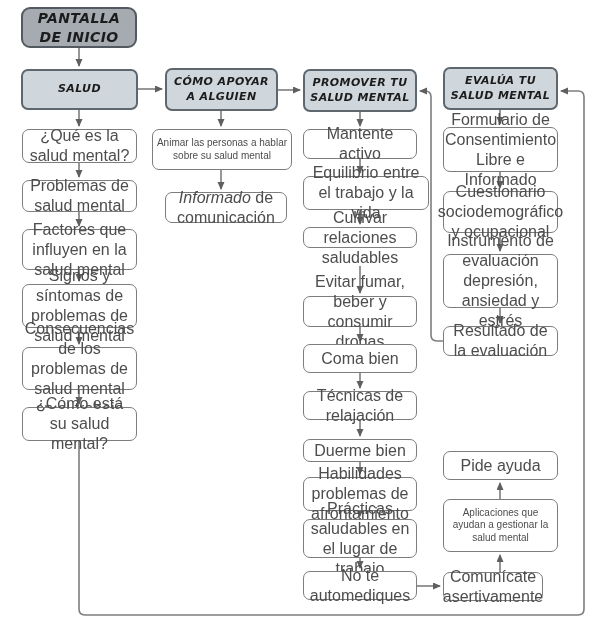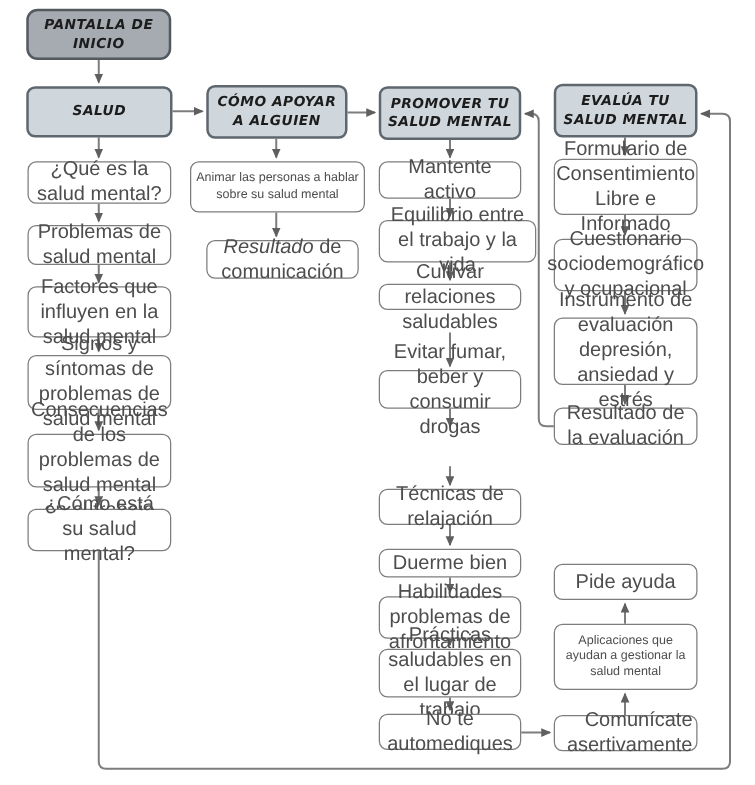--- a/index.html
+++ b/index.html
@@ -26,21 +26,21 @@
     color:var(--text_header,#1c1c1c);
     font-family:"DejaVu Sans", sans-serif;
     font-weight:bold;font-style:italic;font-size:11px;letter-spacing:.4px;
     line-height:1.35;
   }
   .node.start{
     background:var(--start_fill,#a5abb1);
     border:2px solid var(--start_border,#53595f);
     color:var(--text_header,#1c1c1c);
     font-family:"DejaVu Sans", sans-serif;
-    font-weight:bold;font-style:italic;font-size:11px;letter-spacing:.4px;
+    font-weight:bold;font-style:italic;font-size:14px;letter-spacing:.4px;
     border-radius:9px;line-height:1.35;
   }
   .it{font-style:italic;}
 
   
   #n-pantalla      {left:21px; top:7px;  width:116px;height:41px;}
   #n-inicio        {left:21px; top:69px; width:117px;height:41px;}
   #n-que_es        {left:22px; top:129px;width:115px;height:34px;}
   #n-problemas     {left:22px; top:180px;width:115px;height:32px;}
   #n-factores      {left:22px; top:229px;width:115px;height:41px;}
@@ -64,21 +64,21 @@
   #n-practicas     {left:303px;top:519px;width:114px;height:39px;}
   #n-no_auto       {left:303px;top:571px;width:114px;height:29px;}
   
   #n-evalua        {left:443px;top:67px; width:115px;height:43px;}
   #n-formulario    {left:443px;top:127px;width:115px;height:45px;}
   #n-cuestionario  {left:443px;top:191px;width:115px;height:42px;}
   #n-instrumento   {left:443px;top:254px;width:115px;height:54px;}
   #n-resultado     {left:443px;top:326px;width:115px;height:30px;}
   #n-pide          {left:443px;top:451px;width:115px;height:29px;}
   #n-aplicaciones  {left:443px;top:499px;width:115px;height:53px;font-size:10px;}
-  #n-comunicate    {left:443px;top:572px;width:115px;height:29px;text-align:right;}
+  #n-comunicate    {left:443px;top:572px;width:100px;height:29px;}
 </style>
 </head>
 <body>
 
 <div class="canvas">
 
   <svg class="wires" viewBox="0 0 604 628">
     <defs>
       <marker id="arr" orient="auto" markerUnits="userSpaceOnUse" markerWidth="9" markerHeight="8" refX="7" refY="3.5">
         <path class="arrowhead" d="M0,0 L8,3.5 L0,7 Z"></path>
@@ -129,28 +129,29 @@
   <div class="node" id="n-que_es">¿Qué es la salud mental?</div>
   <div class="node" id="n-problemas">Problemas de salud mental</div>
   <div class="node" id="n-factores">Factores que influyen en la salud mental</div>
   <div class="node" id="n-signos">Signos y síntomas de problemas de salud mental</div>
   <div class="node" id="n-consecuencias">Consecuencias de los problemas de salud mental en el trabajo</div>
   <div class="node" id="n-como_esta">¿Cómo está su salud mental?</div>
 
   <div class="node header" id="n-como_apoyar">CÓMO APOYAR A ALGUIEN</div>
   <div class="node" id="n-animar">Animar las personas a hablar sobre su salud mental</div>
   <div class="node" id="n-checklist">
-    <span><span class="it">Resultado</span><span> de comunicación</span></span>
+    <span><span class="it">Informado</span><span> de comunicación</span></span>
   </div>
 
   <div class="node header" id="n-promover">PROMOVER TU SALUD MENTAL</div>
   <div class="node" id="n-mantente">Mantente activo</div>
   <div class="node" id="n-equilibrio">Equilibrio entre el trabajo y la vida</div>
   <div class="node" id="n-cultivar">Cultivar relaciones saludables</div>
   <div class="node" id="n-evitar">Evitar fumar, beber y consumir drogas</div>
+  <div class="node" id="n-coma">Coma bien</div>
   <div class="node" id="n-tecnicas">Técnicas de relajación</div>
   <div class="node" id="n-duerme">Duerme bien</div>
   <div class="node" id="n-habilidades">Habilidades problemas de afrontamiento</div>
   <div class="node" id="n-practicas">Prácticas saludables en el lugar de trabajo</div>
   <div class="node" id="n-no_auto">No te automediques</div>
 
   <div class="node header" id="n-evalua">EVALÚA TU SALUD MENTAL</div>
   <div class="node" id="n-formulario">Formulario de Consentimiento Libre e Informado</div>
   <div class="node" id="n-cuestionario">Cuestionario sociodemográfico y ocupacional</div>
   <div class="node" id="n-instrumento">Instrumento de evaluación depresión, ansiedad y estrés</div>

